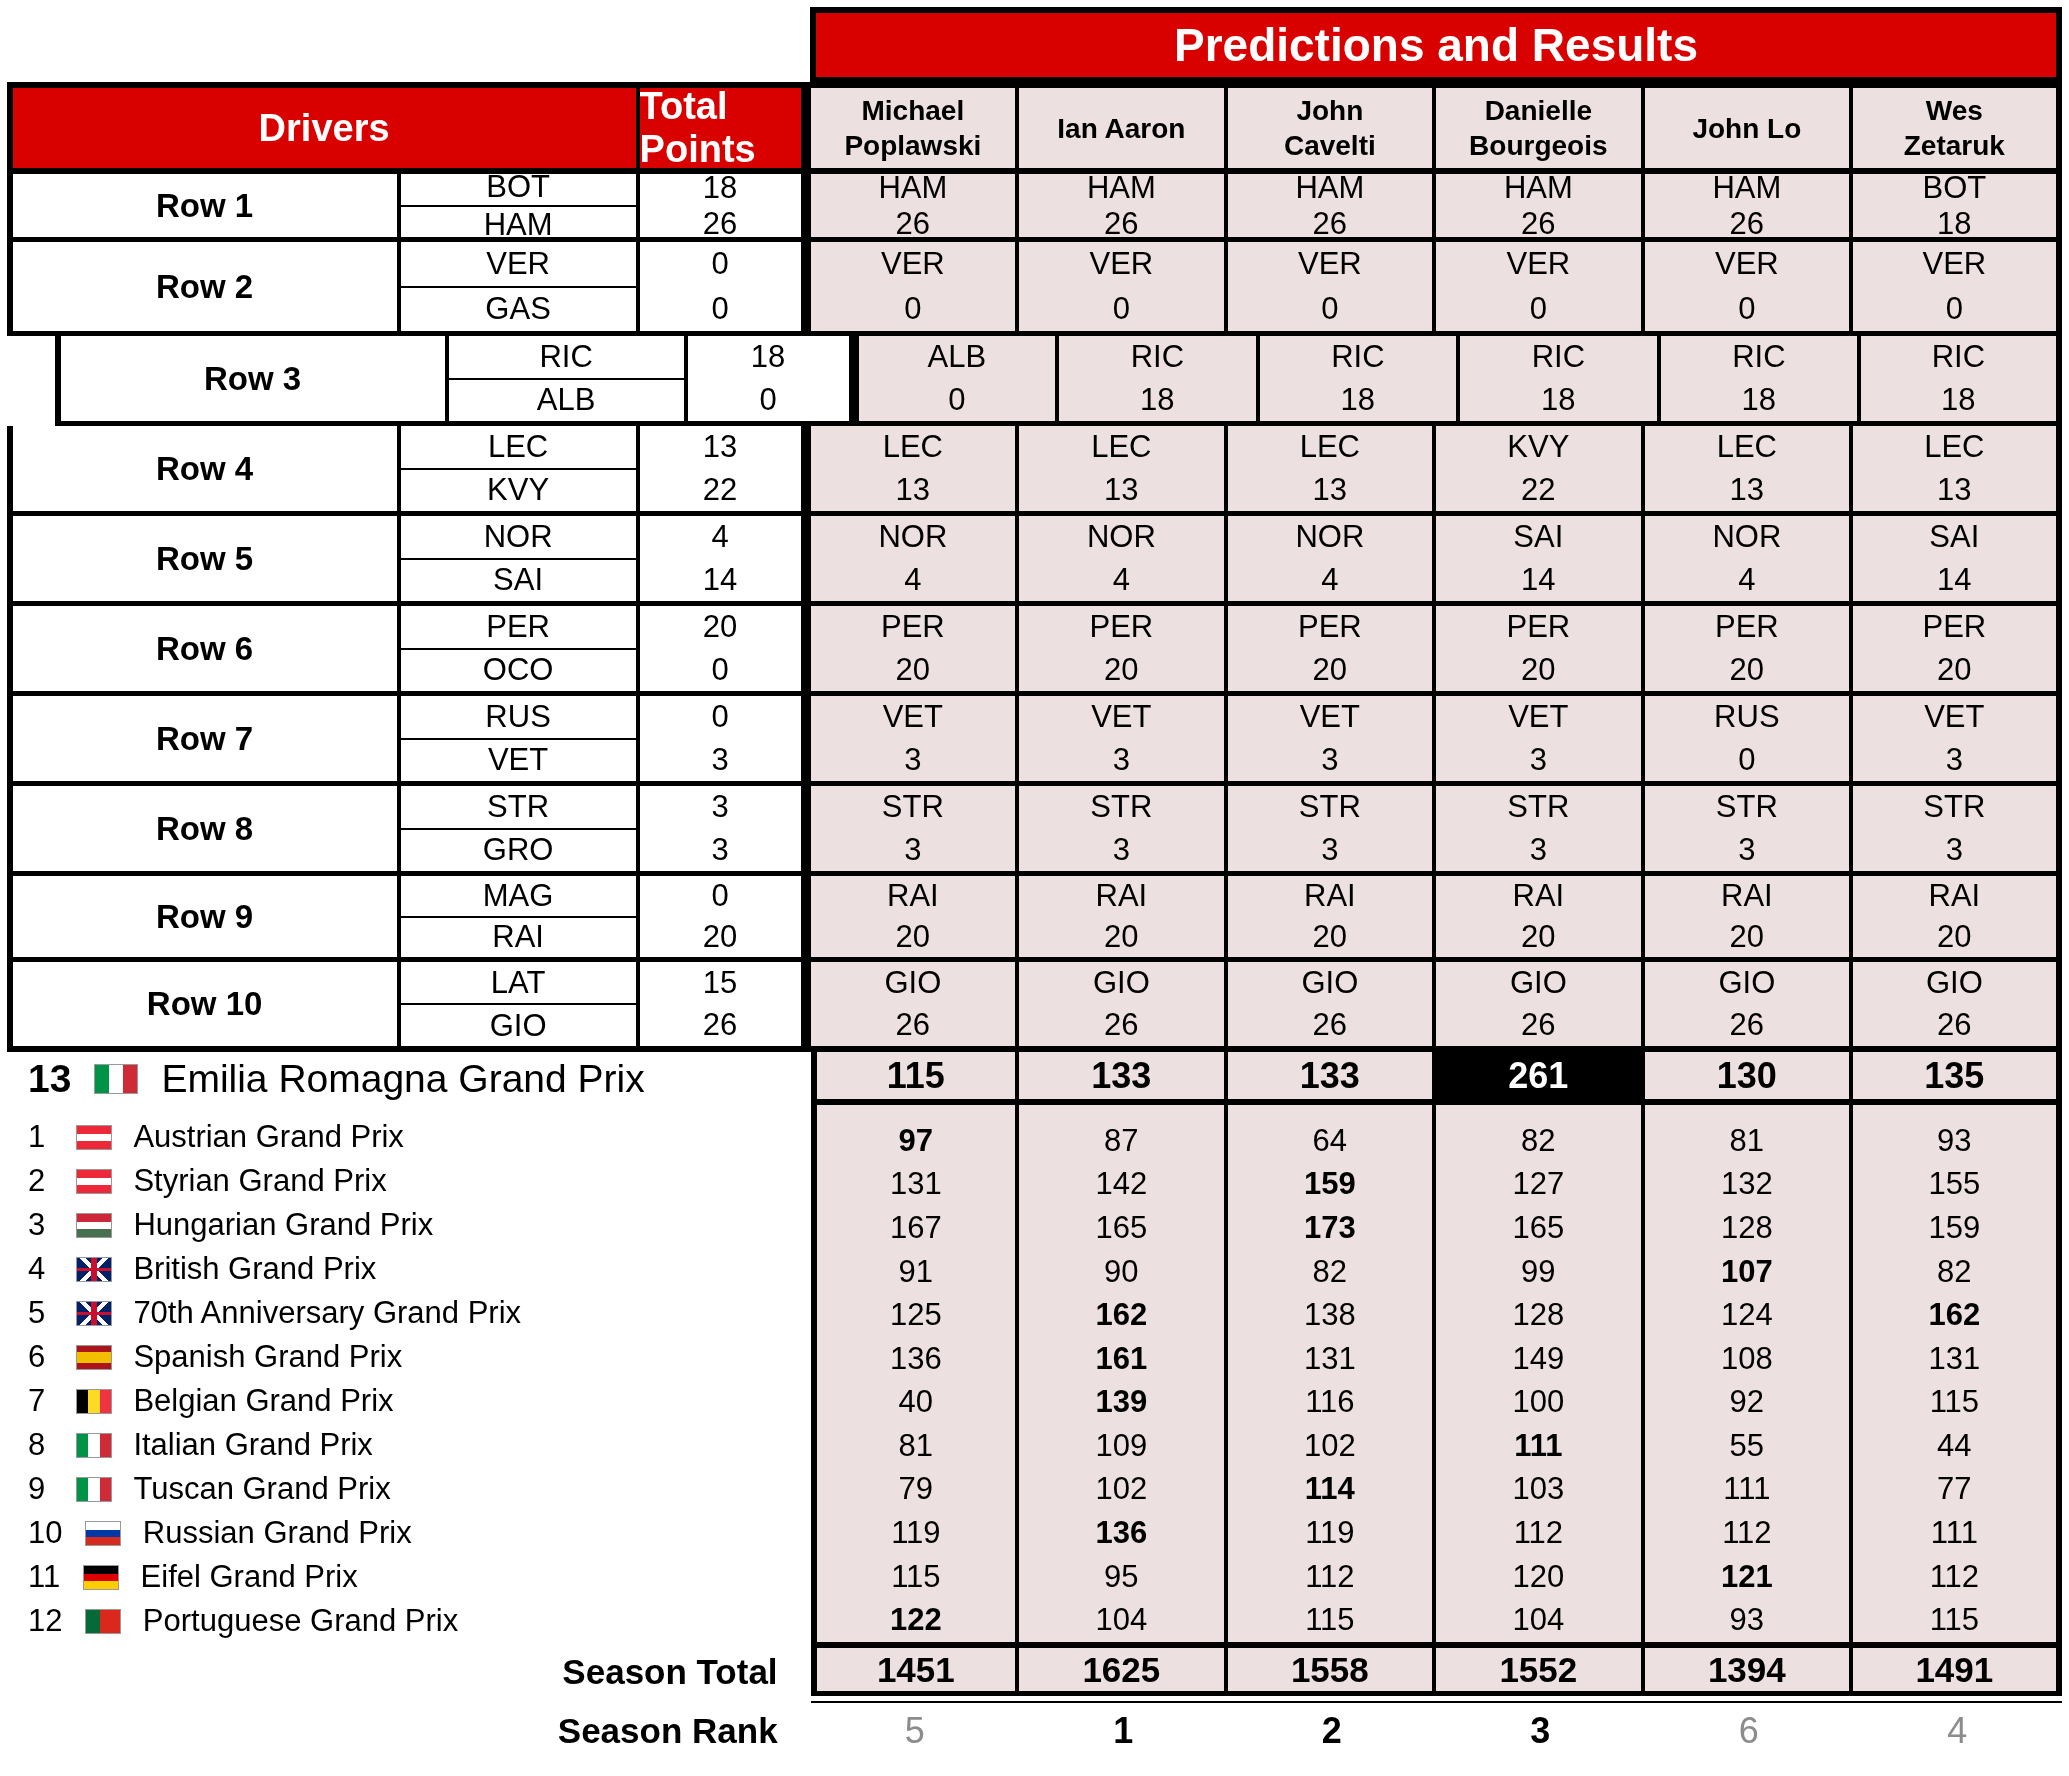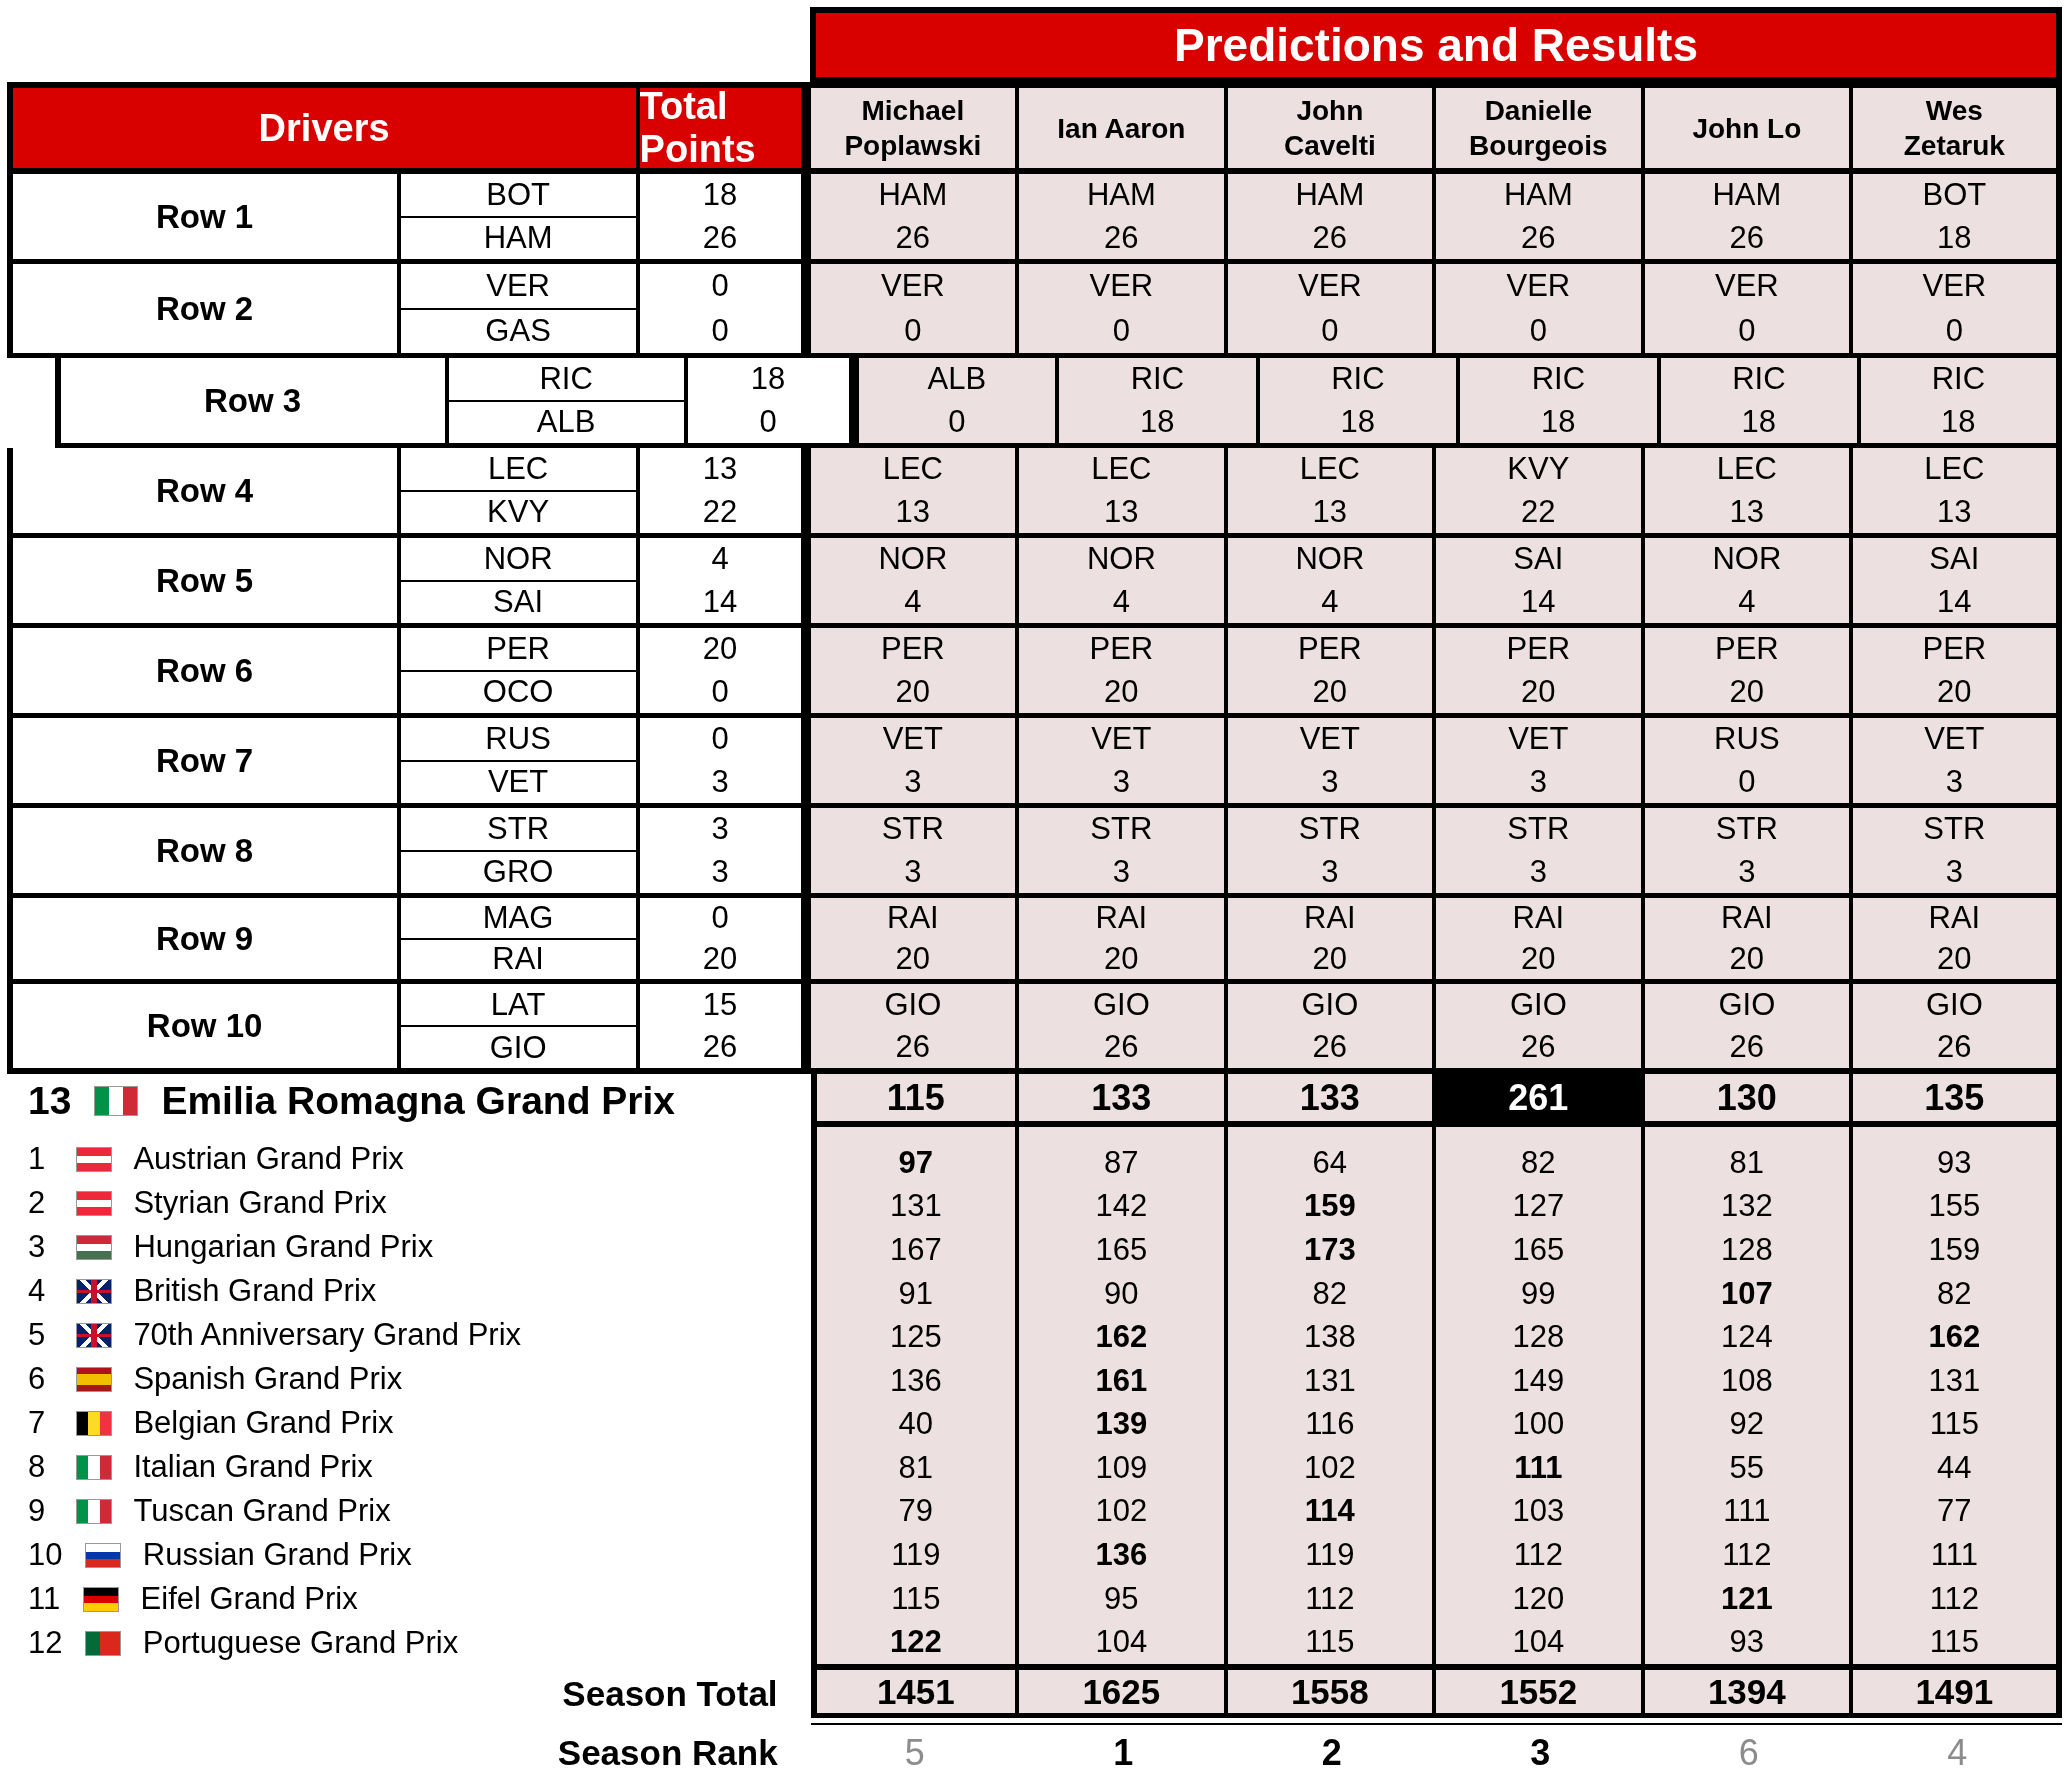--- a/index.html
+++ b/index.html
@@ -31,21 +31,21 @@
   .bl8{border-left:6.6px solid #000;}
   .br5{border-right:4.1px solid #000;}
   .br8{border-right:6.6px solid #000;}
   .br12{border-right:10px solid #000;}
   .bt8{border-top:6.6px solid #000;}
   .bb3{border-bottom:2.5px solid #000;}
   .bb6{border-bottom:5px solid #000;}
   .bb8{border-bottom:6.6px solid #000;}
   .title-cell{justify-content:flex-start;padding-left:21.4px;background:#fff;}
   .gp-num-lg{font-size:39px;font-weight:bold;margin-right:23px;}
-  .gp-name-lg{font-size:39px;font-weight:bold;}
+  .gp-name-lg{font-size:39px;font-weight:normal;}
   .total-cell{font-size:36px;font-weight:bold;}
   .hl{background:#000;color:#fff;}
   .gplist{display:flex;flex-direction:column;align-items:stretch;justify-content:flex-start;padding-top:10px;background:#fff;}
   .gp-item{height:44px;display:flex;align-items:center;padding-left:21.4px;}
   .gp-num{font-size:31px;margin-right:23px;min-width:25px;}
   .gp-name{font-size:31px;}
   .gpcol{flex-direction:column;justify-content:flex-start;padding-top:14px;}
   .gp-line{height:44px;width:100%;display:flex;align-items:center;justify-content:center;font-size:31px;}
   .gp-line.best{font-weight:bold;}
   .side-label{justify-content:flex-end;padding-right:33px;font-size:35px;font-weight:bold;background:#fff;}
@@ -84,21 +84,21 @@
 Poplawski</div>
       <div class="c pink name bt8 bb8 br5">Ian Aaron</div>
       <div class="c pink name bt8 bb8 br5">John
 Cavelti</div>
       <div class="c pink name bt8 bb8 br5">Danielle
 Bourgeois</div>
       <div class="c pink name bt8 bb8 br5">John Lo</div>
       <div class="c pink name bt8 bb8 br8">Wes
 Zetaruk</div>
     </div>
-    <div class="row" style="height: 90px;">
+    <div class="row" style="height: 68px;">
       <div class="c rowlabel bl8 br5 bb6">Row 1</div>
       <div class="c halves br5 bb6">
         <div class="half bb3">BOT</div>
         <div class="half ">HAM</div>
       </div>
       <div class="c halves br12 bb6">
         <div class="half ">18</div>
         <div class="half ">26</div>
       </div>
       <div class="c pink halves br5 bb6">

